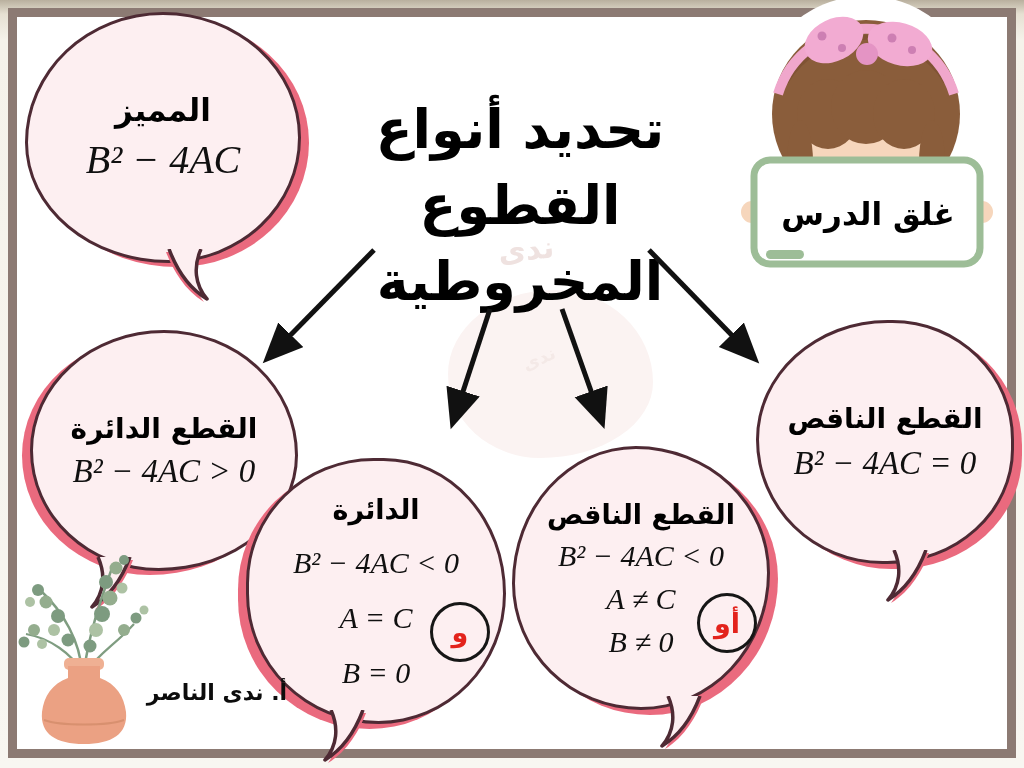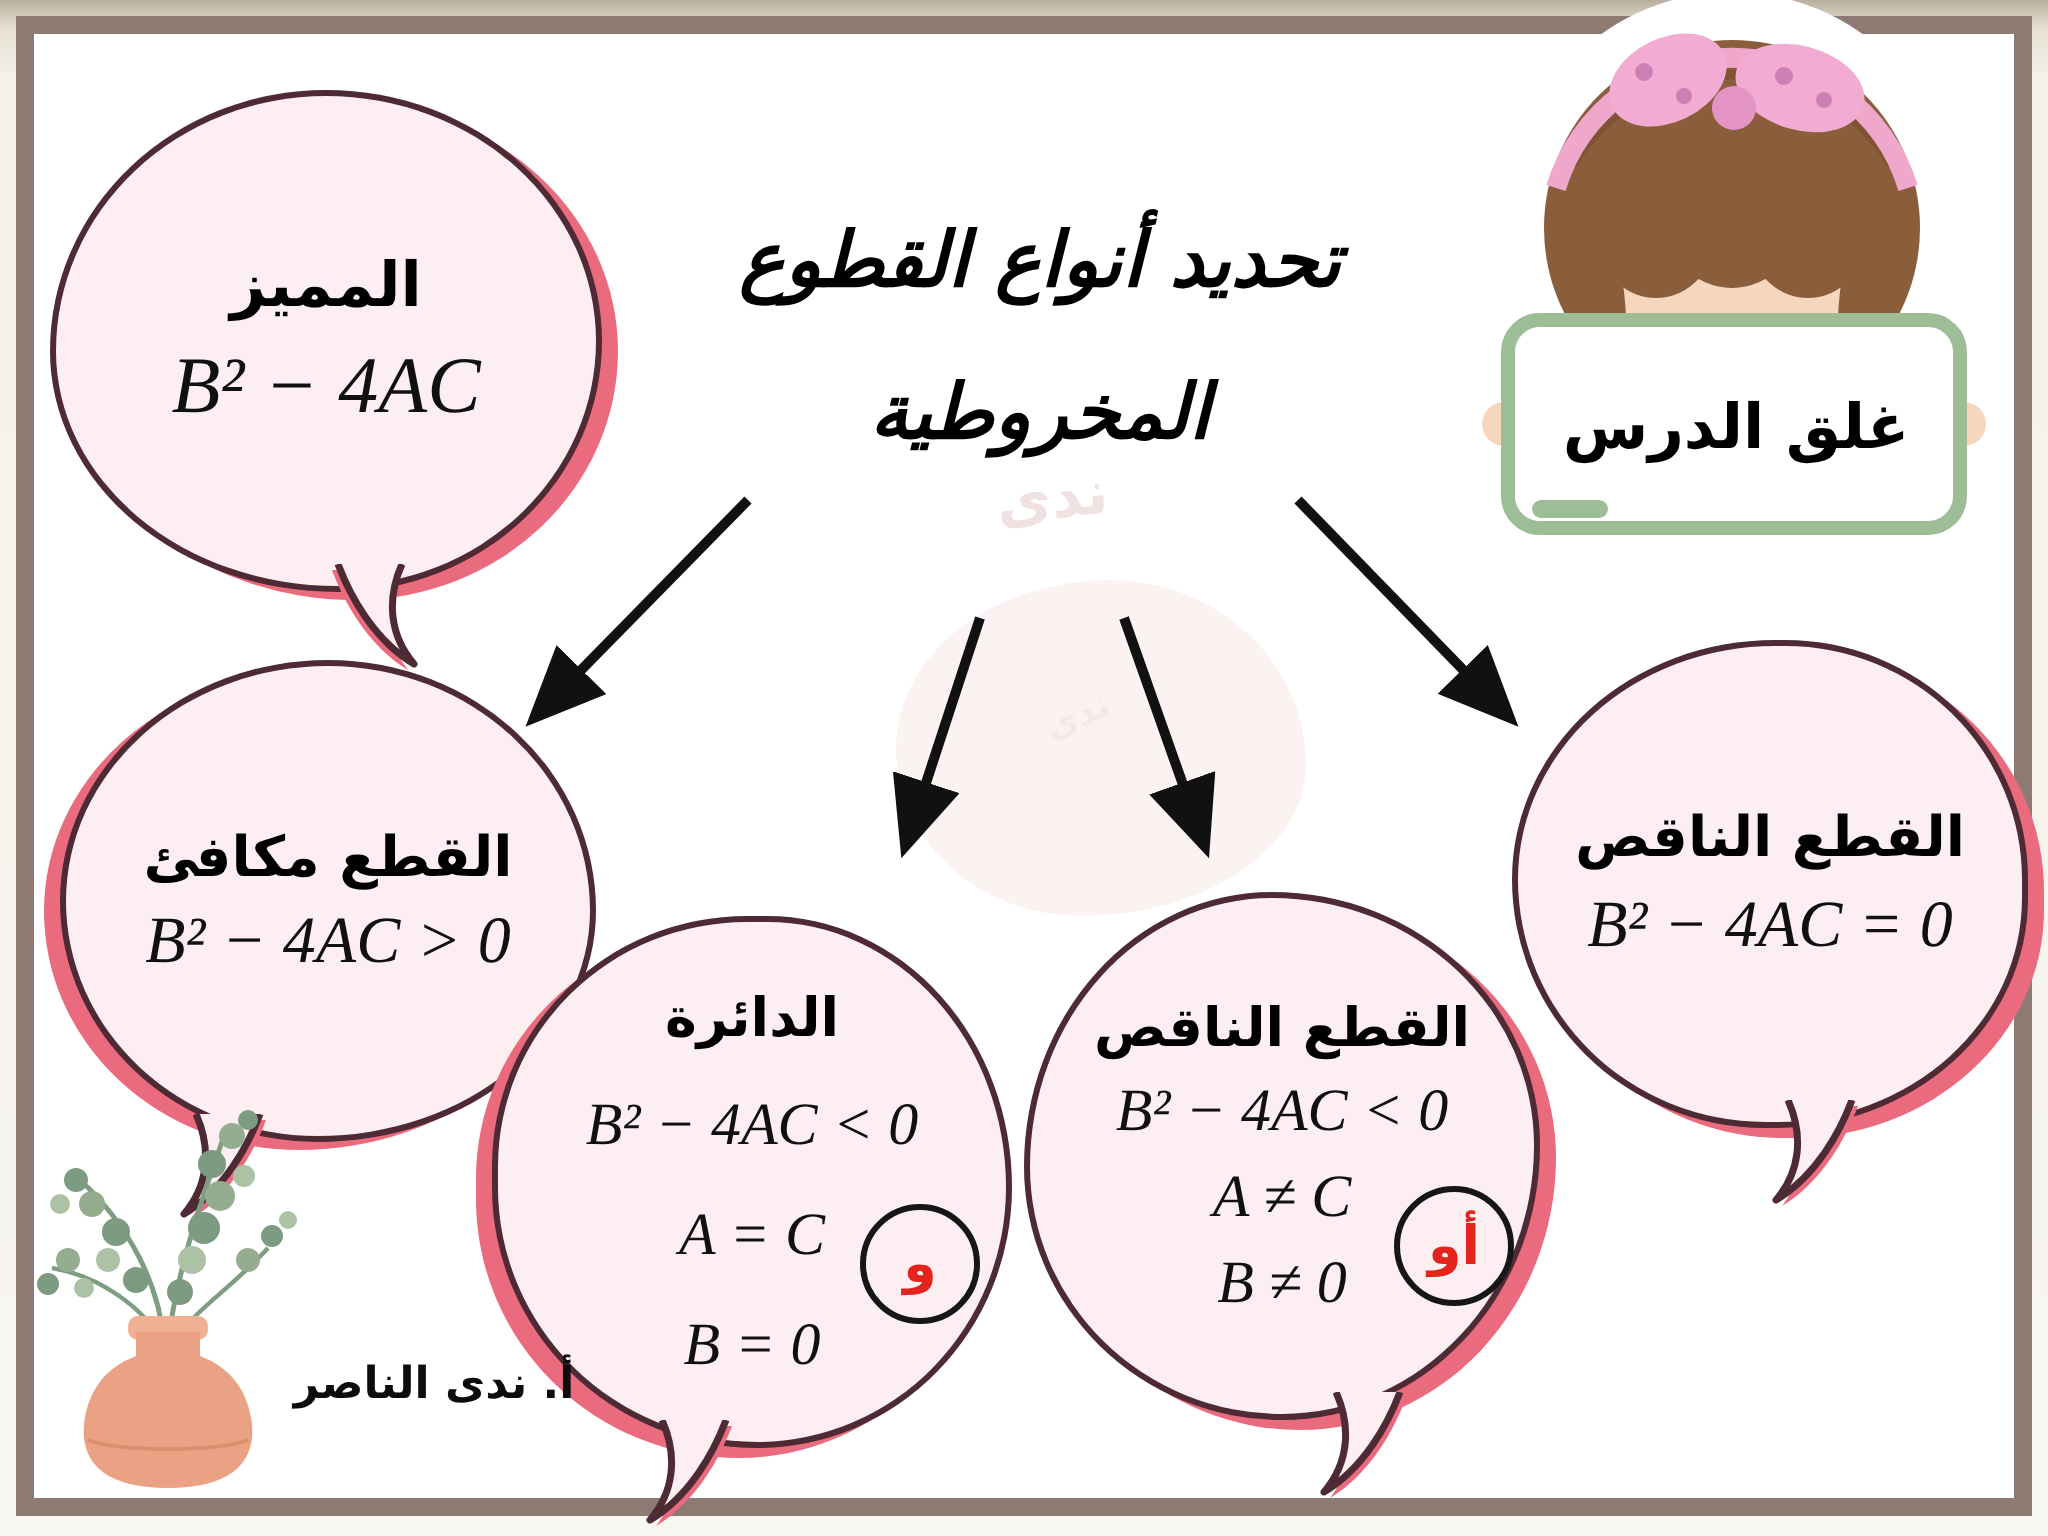--- a/index.html
+++ b/index.html
@@ -11,32 +11,32 @@
   .frame{position:absolute;left:8px;top:8px;right:8px;bottom:10px;border:9px solid #8c7a73;background:#ffffff;z-index:0;}
 
   
   .watermark{position:absolute;left:430px;top:228px;width:240px;height:240px;z-index:1;pointer-events:none;}
   .wm-blob{position:absolute;left:18px;top:62px;width:205px;height:168px;background:#fbf3f2;border-radius:52% 48% 55% 45% / 50% 55% 45% 50%;}
   .wm-text{position:absolute;left:68px;top:4px;font-size:30px;font-weight:bold;color:#efe2e0;transform:rotate(-6deg);}
   .wm-text2{position:absolute;left:92px;top:120px;font-size:18px;font-weight:bold;color:#f4e9e7;transform:rotate(-24deg);}
 
   
   .title{position:absolute;left:300px;top:92px;width:440px;text-align:center;z-index:2;color:#000;}
-  .title div{font-size:38px;font-weight:bold;line-height:76px;font-style:italic;}
+  .title div{font-size:54px;font-weight:bold;line-height:76px;}
 
   
   .arrows{position:absolute;left:0;top:0;width:1024px;height:768px;z-index:2;}
 
   
   .bubble{position:absolute;background:#fdeff1;border:3.5px solid #4e2a34;z-index:3;
           display:flex;flex-direction:column;align-items:center;justify-content:center;text-align:center;}
   .b-head{font-weight:bold;color:#000;}
   .b-math{font-family:"Liberation Serif",serif;font-style:italic;color:#101010;direction:ltr;unicode-bidi:isolate;}
 
-  .b-disc{left:25px;top:45px;width:270px;height:245px;border-radius:50% 50% 48% 52%/52% 50% 50% 48%;
+  .b-disc{left:25px;top:12px;width:270px;height:245px;border-radius:50% 50% 48% 52%/52% 50% 50% 48%;
           box-shadow:9px 5px 0 -1px #ea6a7e;gap:8px;}
   .b-disc .b-head{font-size:31px;}
   .b-disc .b-math{font-size:40px;}
 
   .b-hyp{left:30px;top:330px;width:262px;height:235px;border-radius:50% 50% 52% 48%/50% 52% 48% 50%;
          box-shadow:-9px 5px 0 -1px #ea6a7e;gap:8px;}
   .b-hyp .b-head{font-size:28px;}
   .b-hyp .b-math{font-size:33px;}
 
   .b-cir{left:246px;top:458px;width:254px;height:258px;border-radius:50% 48% 50% 52%/48% 52% 50% 50%;
@@ -111,21 +111,21 @@
   <div class="bubble b-disc">
     <div class="b-head">المميز</div>
     <div class="b-math" dir="ltr">B² − 4AC</div>
     <svg class="tail t-disc" viewBox="0 0 48 56">
       <path d="M13,3 C21,21 19,37 7,53 C27,41 39,19 45,3 Z" fill="#ea6a7e"></path>
       <path d="M10,0 C18,18 16,36 4,50 C24,38 36,16 42,0" fill="#fdeff1" stroke="#4e2a34" stroke-width="3.5" stroke-linejoin="round"></path>
     </svg>
   </div>
 
   <div class="bubble b-hyp">
-    <div class="b-head">القطع مكافئ</div>
+    <div class="b-head">القطع الدائرة</div>
     <div class="b-math" dir="ltr">B² − 4AC &gt; 0</div>
     <svg class="tail t-hyp" viewBox="0 0 48 56">
       <path d="M13,3 C21,21 19,37 7,53 C27,41 39,19 45,3 Z" fill="#ea6a7e"></path>
       <path d="M10,0 C18,18 16,36 4,50 C24,38 36,16 42,0" fill="#fdeff1" stroke="#4e2a34" stroke-width="3.5" stroke-linejoin="round"></path>
     </svg>
   </div>
 
   <div class="bubble b-cir">
     <div class="b-head">الدائرة</div>
     <div class="b-math" dir="ltr">B² − 4AC &lt; 0</div>

